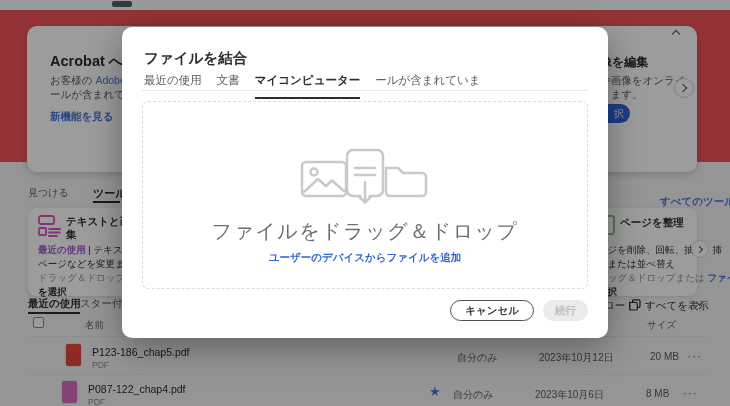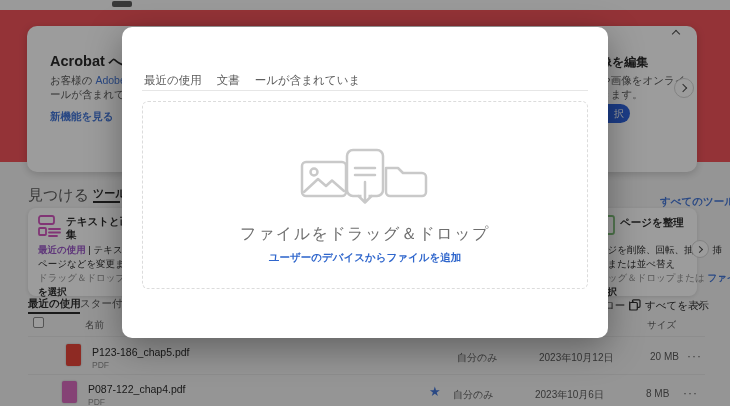--- a/index.html
+++ b/index.html
@@ -20,21 +20,21 @@
   .w-newfeat { left:50px; top:110px; font-size:10.5px; font-weight:bold; color:#4678D8; }
   .w-rtitle { left:600px; top:54px; font-size:12px; font-weight:bold; color:#2C2C2C; }
   .w-rline1 { left:600px; top:74px; font-size:10.5px; color:#5A5A5A; }
   .w-rline2 { left:600px; top:88px; font-size:10.5px; color:#5A5A5A; }
   .w-bluebtn { left:596px; top:104px; width:34px; height:19px; background:#2E64DE; border-radius:10px; color:#fff; font-size:10px; display:flex; align-items:center; justify-content:flex-end; padding-right:6px; border:none; }
   .circle-btn { width:20px; height:20px; border-radius:50%; background:#FFFFFF; border:1px solid #D5D5D5; display:flex; align-items:center; justify-content:center; }
   .chv { display:inline-block; border:solid #4A4A4A; border-width:0 1.5px 1.5px 0; padding:2.5px; }
   .chv-up { transform:rotate(-135deg); }
   .chv-right { transform:rotate(-45deg); margin-left:-2px; }
   .chv-down { transform:rotate(45deg); margin-top:-2px; }
-  .nav-find { left:28px; top:186px; font-size:15px; color:#5A5A5A; }
+  .nav-find { left:28px; top:186px; font-size:10px; color:#5A5A5A; }
   .nav-tools { left:93px; top:186px; font-size:11px; font-weight:bold; color:#2C2C2C; }
   .nav-tools-ul { left:93px; top:201px; width:27px; height:2px; background:#2C2C2C; }
   .nav-alltools { left:652px; top:195px; font-size:10.5px; font-weight:bold; color:#4678D8;margin-left:8px; }
   .tool-card { top:208px; height:88px; background:#FFFFFF; border-radius:8px; box-shadow:0 1px 4px rgba(0,0,0,.12); }
   .tc-left { left:28px; width:105px; }
   .tc-right { left:590px; width:107px; overflow:hidden; }
   .tc-title { font-size:10.5px; font-weight:bold; color:#2C2C2C; line-height:13px; }
   .tc-body { font-size:9.5px; color:#2C2C2C; }
   .tc-gray { color:#939393; }
   .purple { color:#9B59C8; font-weight:bold; }
@@ -58,21 +58,21 @@
 
   
   #modal { position:absolute; left:122px; top:27px; width:486px; height:311px; background:#FFFFFF; border-radius:10px; box-shadow:0 10px 35px rgba(0,0,0,.35); z-index:100; }
   .m-title { left:22px; top:22px; font-size:14.5px; font-weight:bold; color:#2C2C2C; }
   .m-tabs { left:22px; top:46px; display:flex; gap:15px; }
   .m-tab { font-size:11.5px; color:#5A5A5A; padding-bottom:9px; border-bottom:2px solid transparent; cursor:pointer; }
   .m-tab.active { color:#2C2C2C; font-weight:bold; border-bottom-color:#2C2C2C; }
   .m-rule { left:20px; top:63px; width:446px; height:1px; background:#E6E6E6; }
   .dropzone { left:20px; top:74px; width:446px; height:188px; border:1px dashed #DCDCDC; border-radius:6px; background:#FFFFFF; }
   .dz-inner { position:absolute; left:0; right:0; top:44px; text-align:center; }
-  .dz-head { margin-top:10px; font-size:16px; color:#6E6E6E; letter-spacing:1.5px; }
+  .dz-head { margin-top:4px; font-size:20px; color:#6E6E6E; letter-spacing:1.5px; }
   .dz-link { margin-top:6px; font-size:10.5px; font-weight:bold; color:#2F66CC; }
   .m-btns { position:absolute; right:20px; top:273px; display:flex; gap:9px; align-items:center; }
   .btn-cancel { height:21px; padding:0 14px; border:1.5px solid #4F4F4F; border-radius:11px; background:#fff; font-size:10.5px; font-weight:bold; color:#3A3A3A; display:flex; align-items:center; font-family:inherit; }
   .btn-continue { height:21px; padding:0 12px; border:none; border-radius:11px; background:#EBEBEB; font-size:10.5px; font-weight:bold; color:#BDBDBD; display:flex; align-items:center; font-family:inherit; }
 </style>
 </head>
 <body>
 
 <div id="bg">
   <div class="abs hdr-strip"></div>
@@ -167,23 +167,25 @@
     <div class="abs fmeta nowrap" style="left:453px; top:13px;">自分のみ</div>
     <div class="abs fmeta nowrap" style="left:535px; top:13px;">2023年10月6日</div>
     <div class="abs fmeta nowrap" style="left:646px; top:13px;">8 MB</div>
     <div class="abs more nowrap" style="left:683px; top:11px;">···</div>
   </div>
 </div>
 
 <div id="scrim"></div>
 
 <div id="modal">
+  <div class="abs m-title nowrap">ファイルを結合</div>
   <div class="abs m-tabs">
     <div class="m-tab nowrap">最近の使用</div>
     <div class="m-tab nowrap">文書</div>
+    <div class="m-tab active nowrap">マイコンピューター</div>
     <div class="m-tab nowrap">ールが含まれていま</div>
   </div>
   <div class="abs m-rule"></div>
 
   <div class="abs dropzone">
     <div class="dz-inner">
       <svg width="150" height="64" viewBox="0 0 150 64">
         <g fill="none" stroke="#C9C9C9" stroke-width="2.5" stroke-linecap="round" stroke-linejoin="round">
           <rect x="12" y="16" width="44" height="34" rx="4"></rect>
           <circle cx="24" cy="26" r="3.5"></circle>
@@ -196,13 +198,17 @@
           <line x1="65" y1="29" x2="85" y2="29"></line>
         </g>
         <line x1="75" y1="38" x2="75" y2="56" stroke="#FFFFFF" stroke-width="7"></line>
         <path d="M75 36 v20 M68.5 50 L75 56.5 L81.5 50" fill="none" stroke="#C9C9C9" stroke-width="2.5" stroke-linecap="round" stroke-linejoin="round"></path>
       </svg>
       <div class="dz-head nowrap">ファイルをドラッグ＆ドロップ</div>
       <div class="dz-link nowrap">ユーザーのデバイスからファイルを追加</div>
     </div>
   </div>
 
+  <div class="m-btns">
+    <button class="btn-cancel nowrap">キャンセル</button>
+    <button class="btn-continue nowrap" disabled="">続行</button>
+  </div>
 </div>
 
 </body></html>

